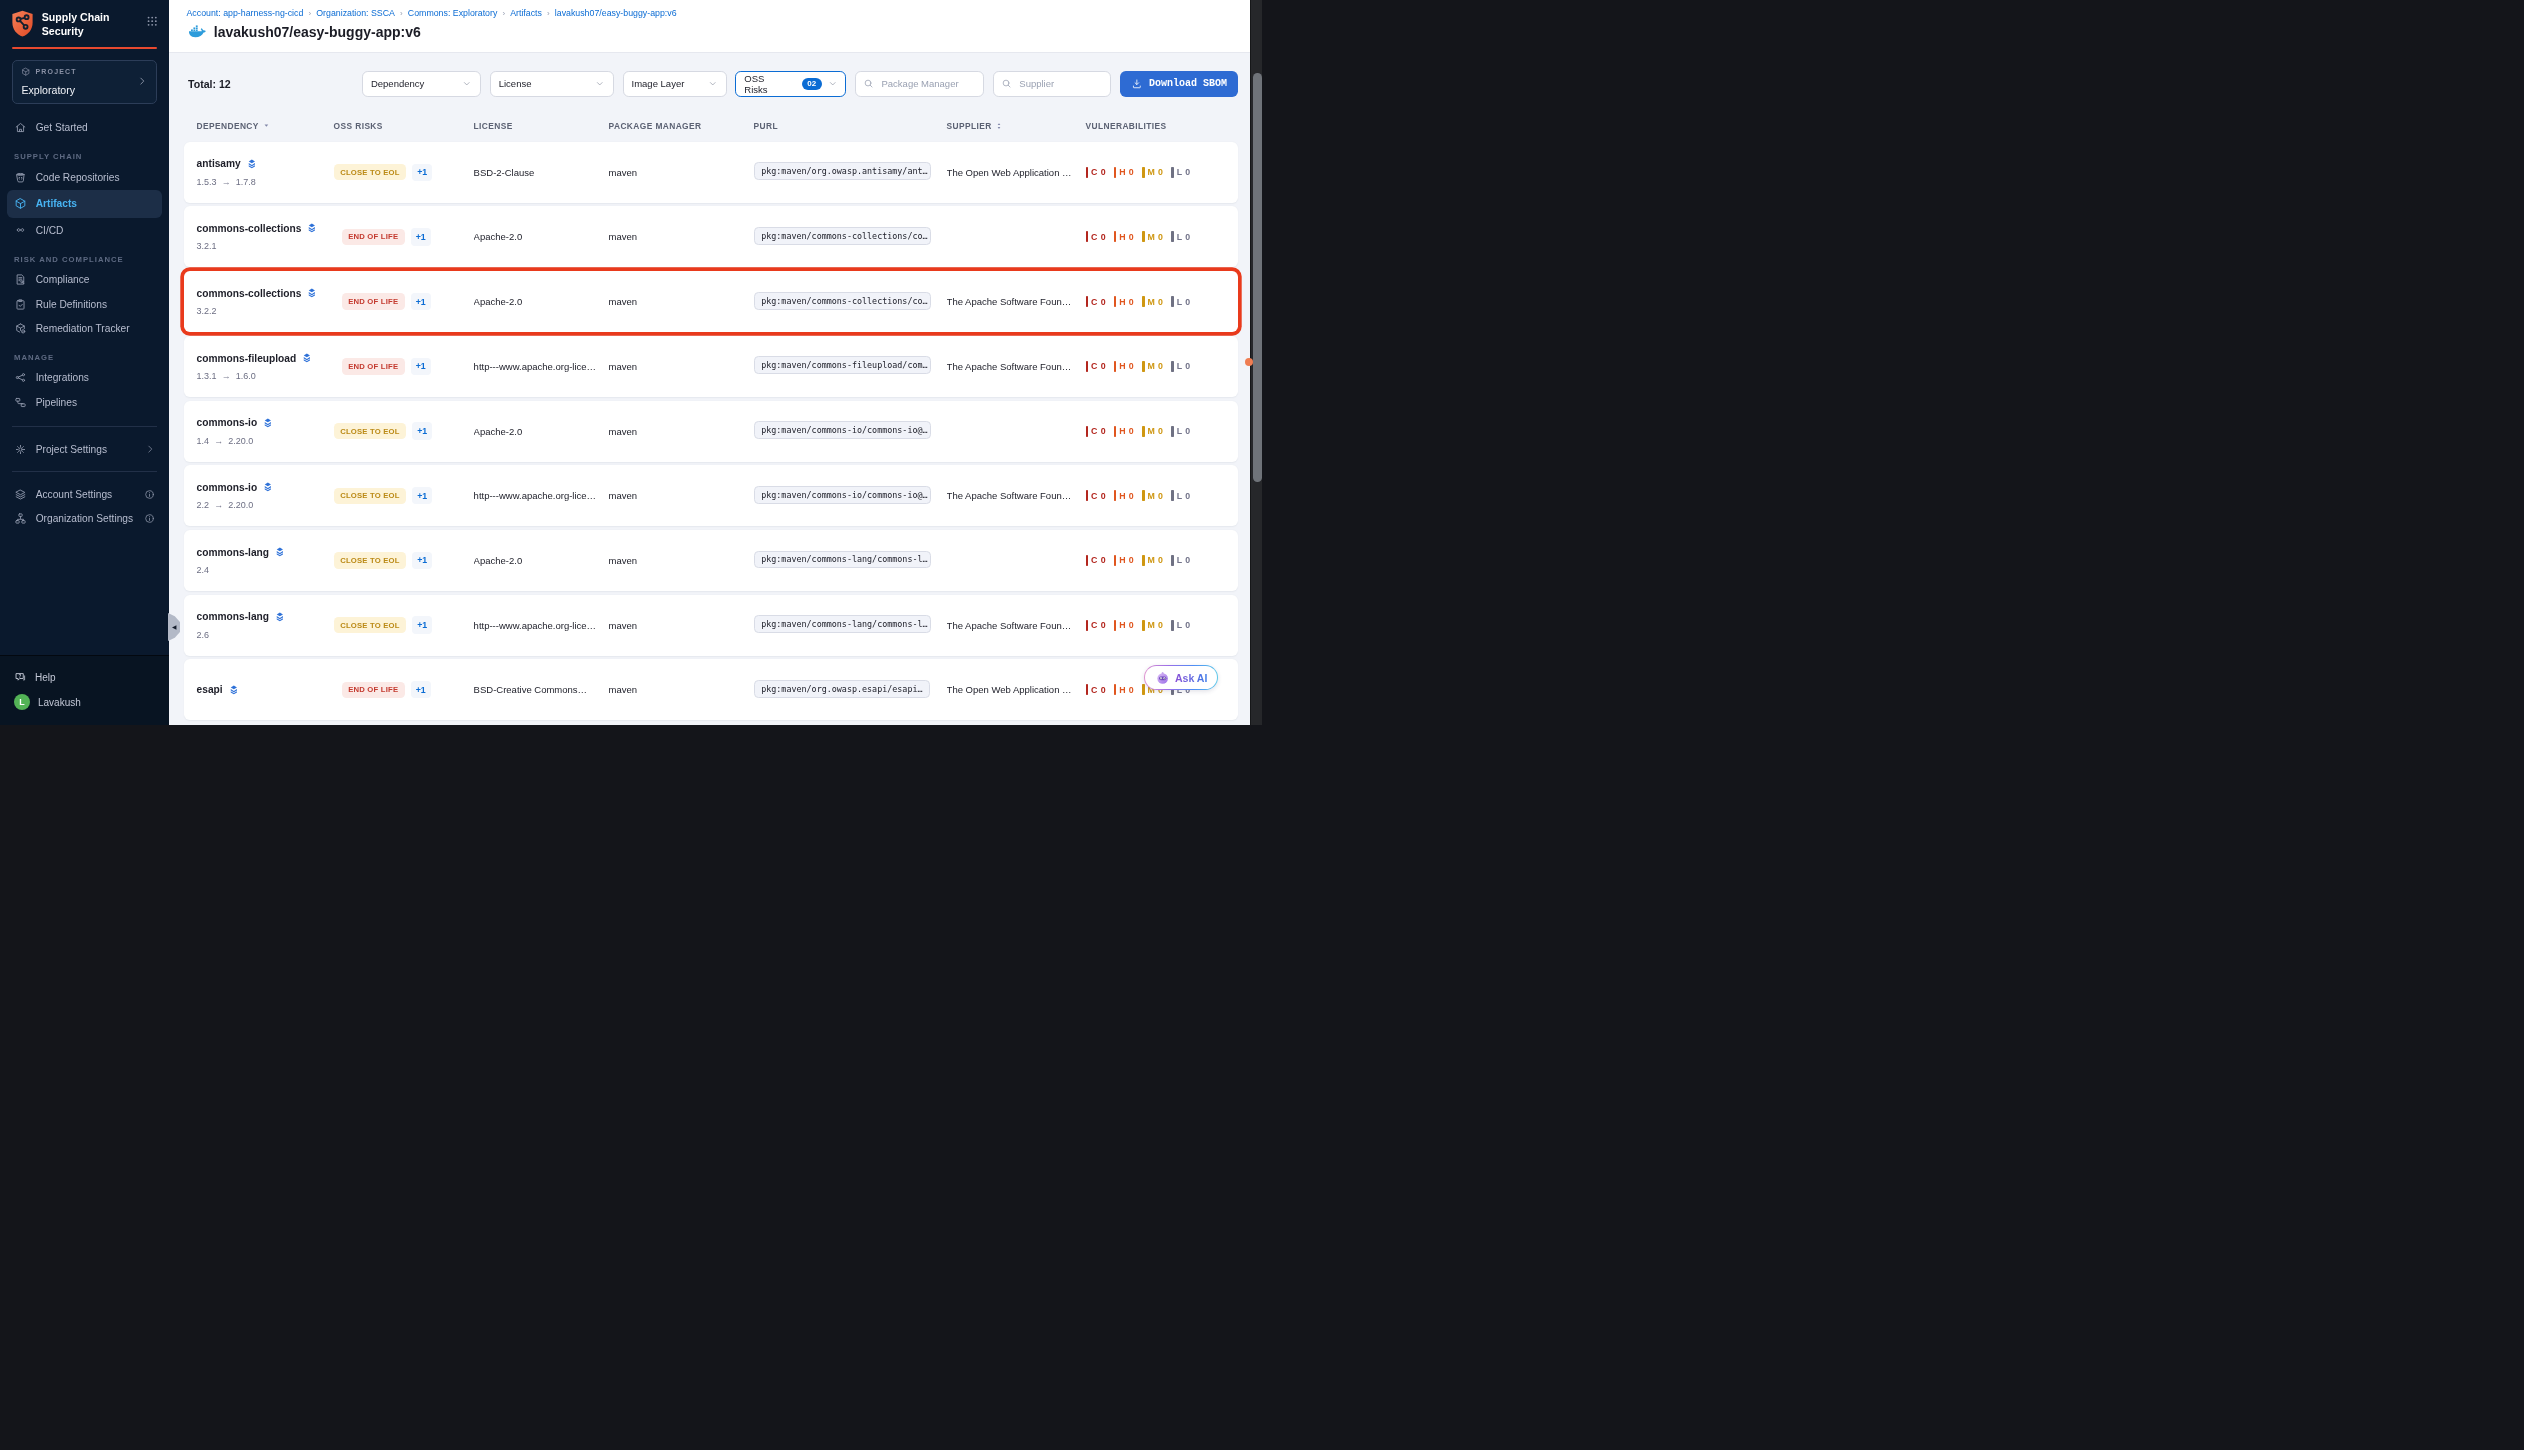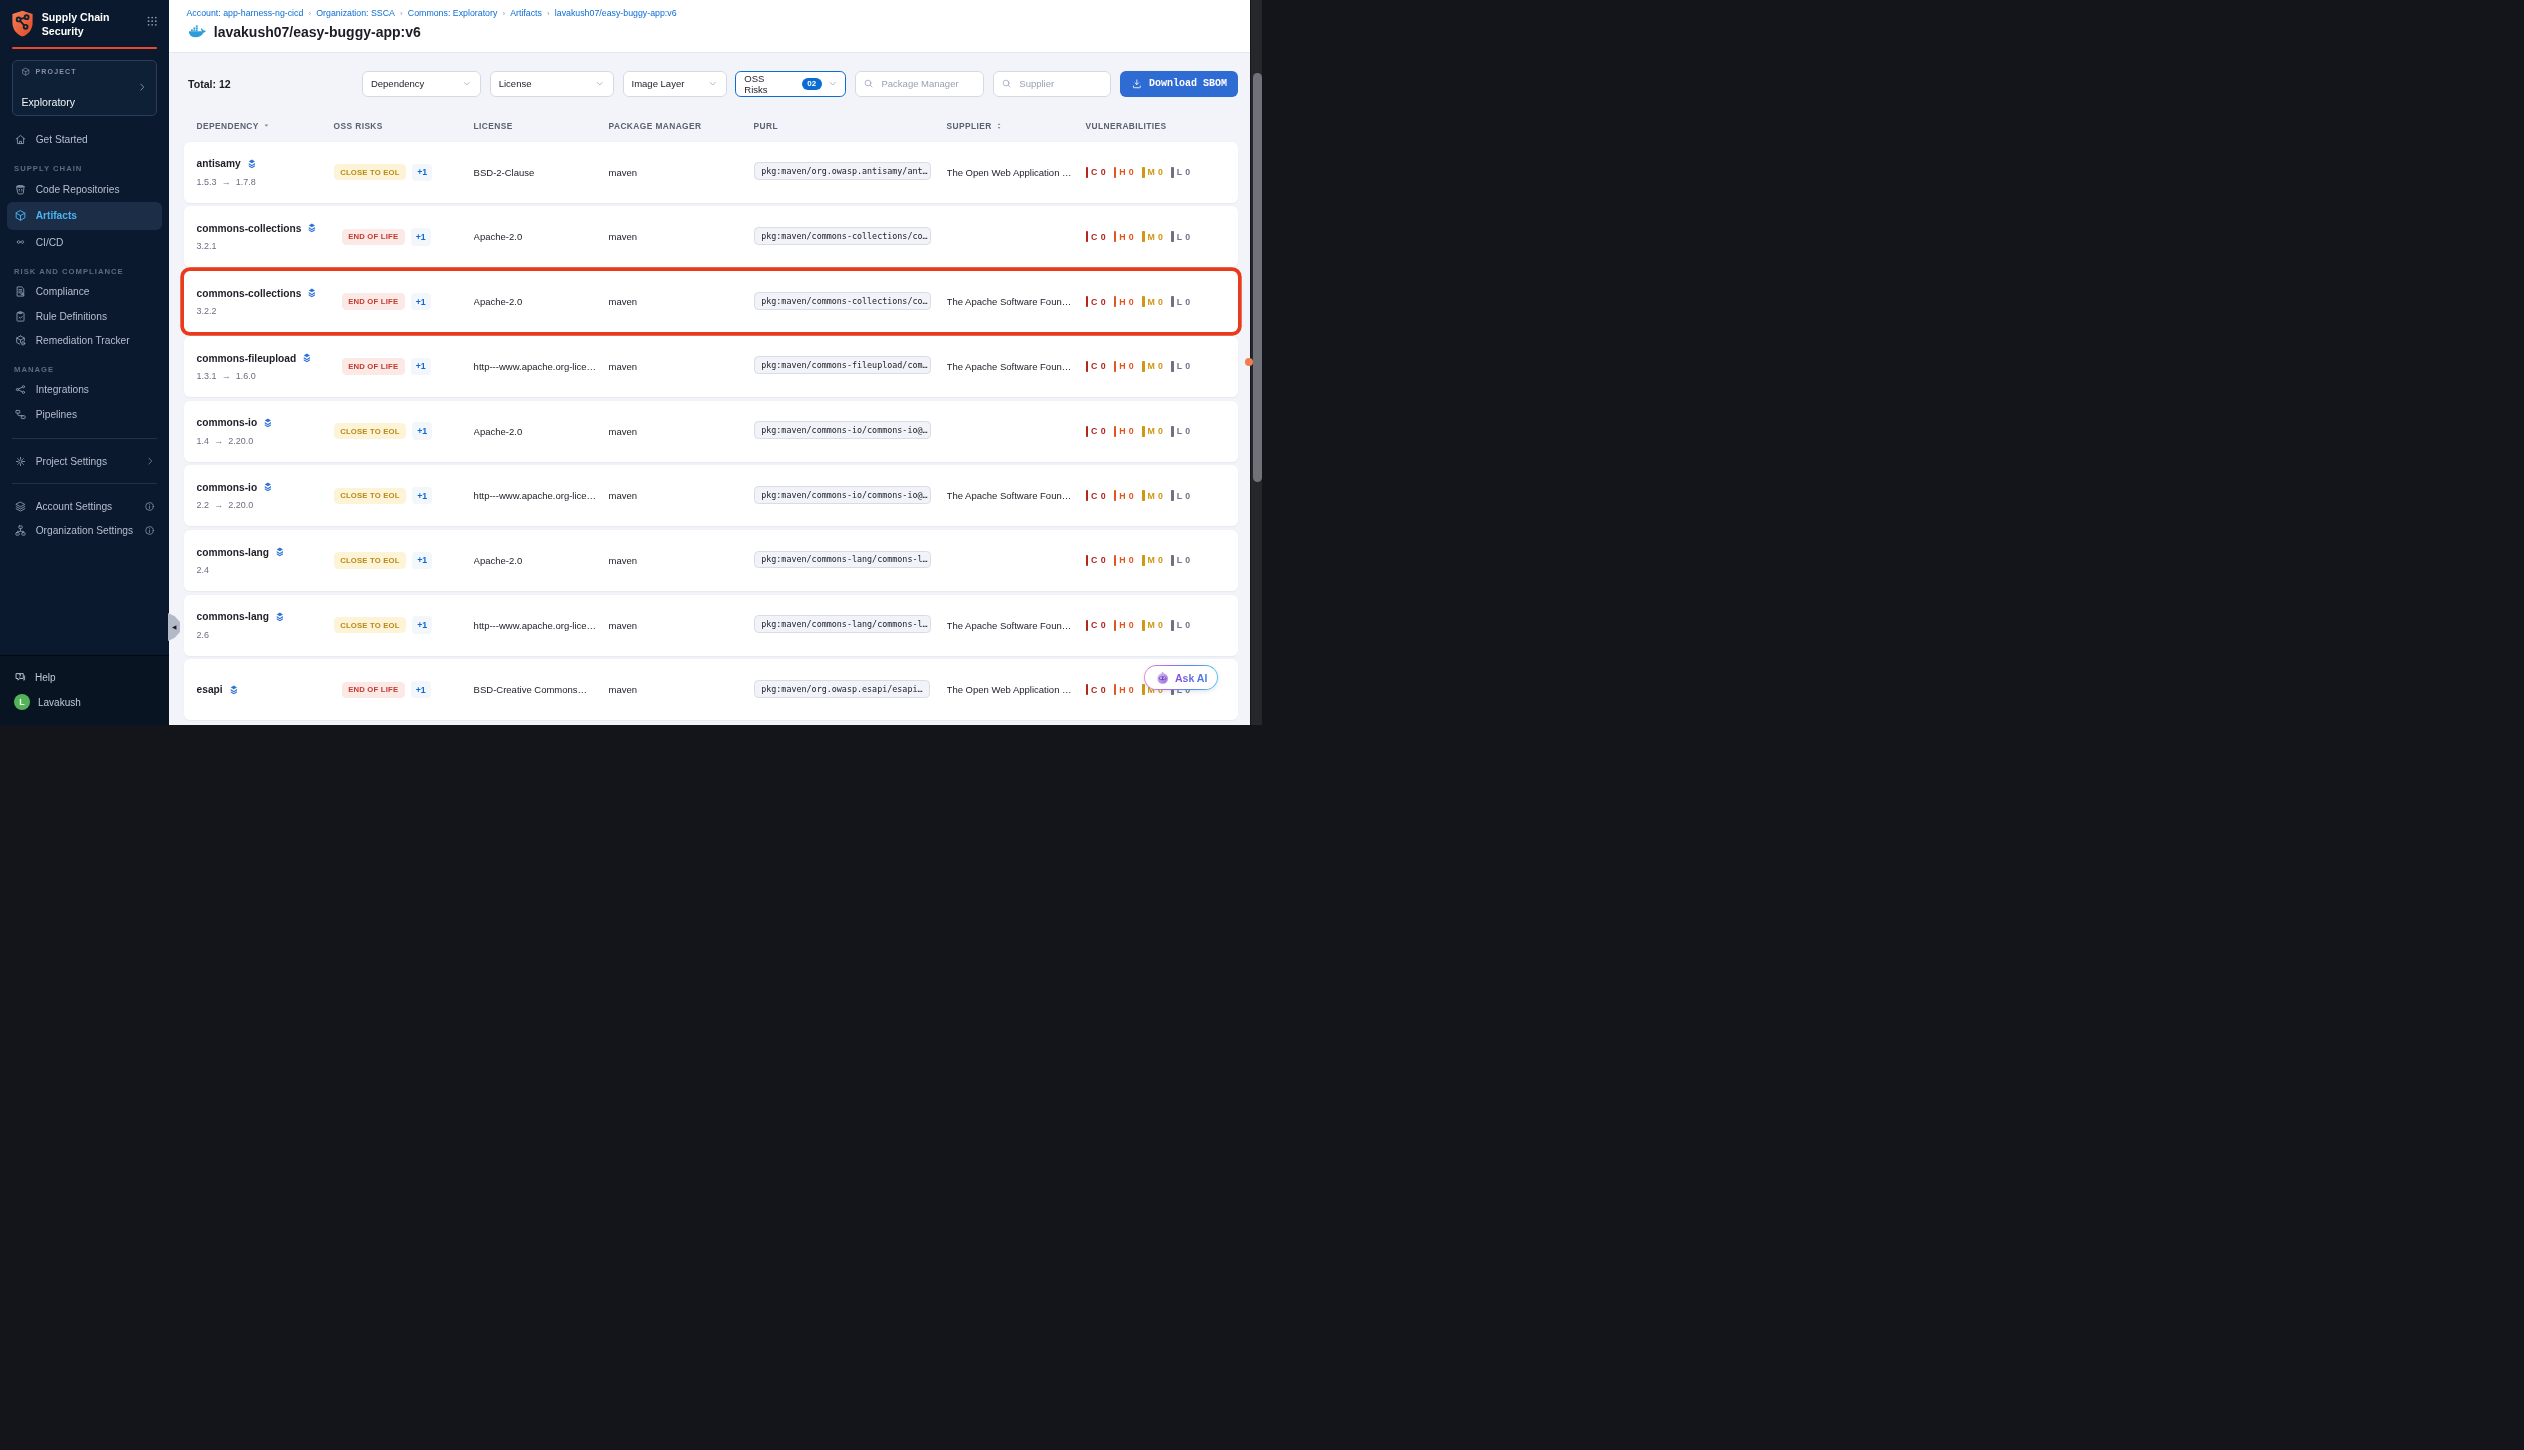--- a/index.html
+++ b/index.html
@@ -11,21 +11,21 @@
   .sb-head{padding:9.5px 10.2px 0 10.2px;}
   .sb-brand{display:flex;align-items:flex-start;gap:6.6px;}
   .sb-title{font-size:10.6px;font-weight:700;color:#fff;line-height:1.3;margin-top:1.5px;}
   .sb-grid{margin-left:auto;margin-top:5.1px;color:#8d95a9;}
   .sb-rule{height:2.2px;background:#e8492f;margin:8px 1.5px 0 1.5px;border-radius:1.5px;}
   .project-card{margin:11px 11.7px 0 11.7px;background:#0e2036;border:0.7px solid #2c3d58;border-radius:5.1px;
                 padding:5.8px 8.8px 6.6px 8.8px;display:flex;align-items:center;}
   .pc-left{flex:1;min-width:0;}
   .pc-label-row{display:flex;align-items:center;gap:4.4px;color:#8a91a5;}
   .pc-label{font-size:7px;font-weight:700;letter-spacing:1.2px;}
-  .pc-name{font-size:10.6px;color:#f0f2f7;margin-top:20px;}
+  .pc-name{font-size:10.6px;color:#f0f2f7;margin-top:8px;}
   .pc-chev{color:#aeb4c6;}
   .nav{padding-top:11.7px;}
   .nav-item{display:flex;align-items:center;gap:8.8px;height:24px;padding:0 6.6px;margin:0.7px 7.3px;border-radius:5.8px;
             font-size:10.2px;color:#b7bdcf;cursor:pointer;}
   .nav-item .ic{display:flex;color:#8d95a9;width:13px;justify-content:center;}
   .nav-item.active{background:#1c2e47;color:#47b3f2;font-weight:700;height:28px;}
   .nav-item.active .ic{color:#47b3f2;}
   .nav-section{margin:12.4px 14px 3.7px 14px;font-size:7.7px;font-weight:700;letter-spacing:1px;color:#5e6a82;}
   .sb-divider{height:0.7px;background:#223048;margin:10.2px 11.7px;}
   .set-item{display:flex;align-items:center;gap:8.8px;height:24px;padding:0 6.6px;margin:0.7px 7.3px;border-radius:5.8px;

